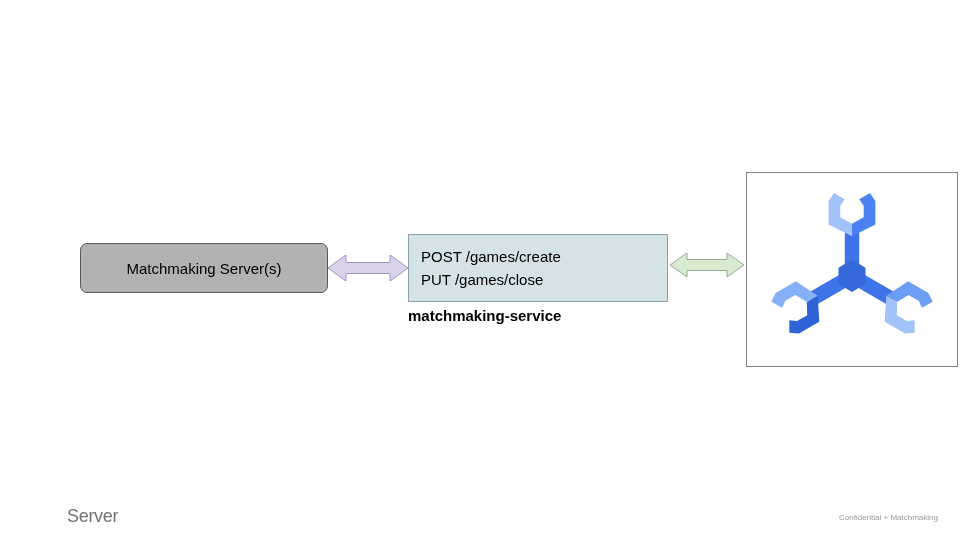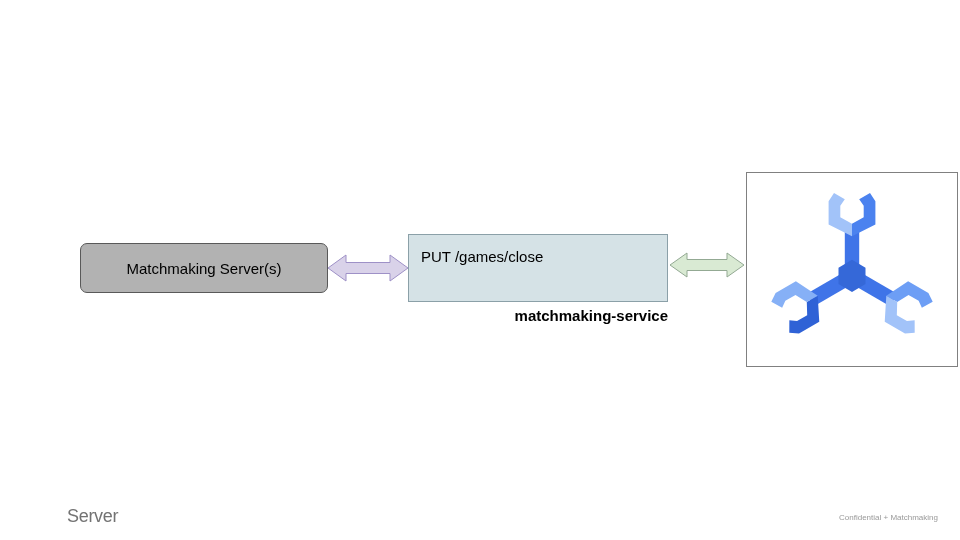--- a/index.html
+++ b/index.html
@@ -56,21 +56,21 @@
     padding: 10px 0 0 12px;
     font-size: 15px;
     line-height: 23px;
     color: #000000;
   }
   .service-caption {
     position: absolute;
     left: 368px;
     top: 307px;
     width: 260px;
-    text-align: right;
+    text-align: left;
     font-size: 15px;
     font-weight: bold;
     color: #000000;
   }
   .agones-box {
     position: absolute;
     left: 706px;
     top: 172px;
     width: 212px;
     height: 195px;
@@ -107,20 +107,21 @@
     <span>Matchmaking Server(s)</span>
   </div>
 
   <div class="arrow arrow-left">
     <svg width="82" height="32" viewBox="0 0 82 32">
       <polygon points="1,16 19,3 19,10.5 63,10.5 63,3 81,16 63,29 63,21.5 19,21.5 19,29" fill="#d9d2e9" stroke="#9e91c7" stroke-width="1" stroke-linejoin="round"></polygon>
     </svg>
   </div>
 
   <div class="service-box">
+    <div>POST /games/create</div>
     <div>PUT /games/close</div>
   </div>
 
   <div class="service-caption">matchmaking-service</div>
 
   <div class="arrow arrow-right">
     <svg width="76" height="30" viewBox="0 0 76 30">
       <polygon points="1,15 18,3 18,9.5 58,9.5 58,3 75,15 58,27 58,20.5 18,20.5 18,27" fill="#d9ead3" stroke="#93a993" stroke-width="1" stroke-linejoin="round"></polygon>
     </svg>
   </div>

